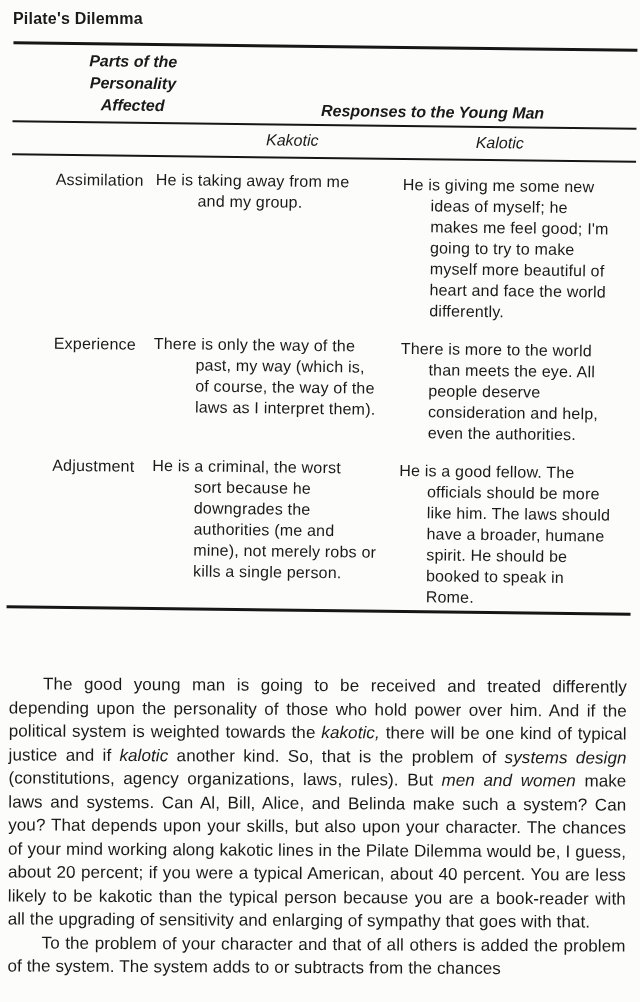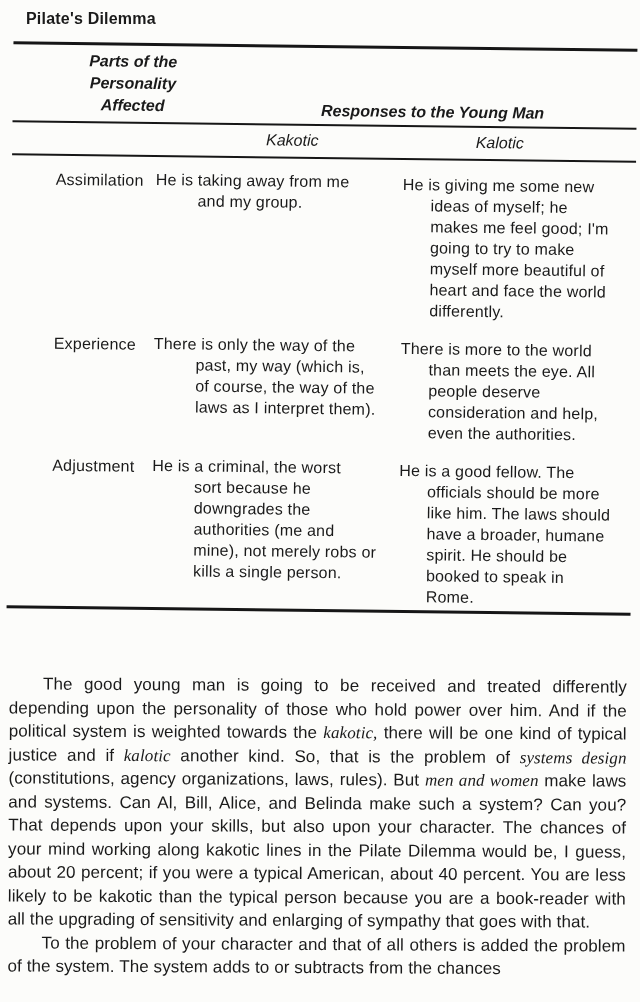--- a/index.html
+++ b/index.html
@@ -12,21 +12,21 @@
     width: 640px;
     height: 1002px;
     background: #fcfcfa;
     color: #1a1a1a;
     font-family: "Liberation Sans", "DejaVu Sans", sans-serif;
     overflow: hidden;
   }
   .heading {
     font-size: 16px;
     font-weight: bold;
-    margin: 10px 0 0 26px;
+    margin: 10px 0 0 13px;
     letter-spacing: 0.2px;
   }
 
   
   .table-block {
     margin-top: 17px;
     transform: rotate(0.7deg);
     transform-origin: 50% 50%;
   }
   .rule {
@@ -80,21 +80,21 @@
   .body-text {
     margin: 62px 13px 0 9px;
     font-size: 17px;
     line-height: 23.5px;
     text-align: justify;
     transform: rotate(0.3deg);
     transform-origin: 50% 0;
     letter-spacing: 0.1px;
   }
   .para { margin: 0; text-indent: 34px; }
-  .para i { font-style: italic; font-family: Liberation Serif, serif; }
+  .para i { font-style: italic; }
 </style>
 </head>
 <body>
 
 <div class="page">
 
   <div class="heading">Pilate's Dilemma</div>
 
   <div class="table-block">
     <div class="rule thick"></div>

